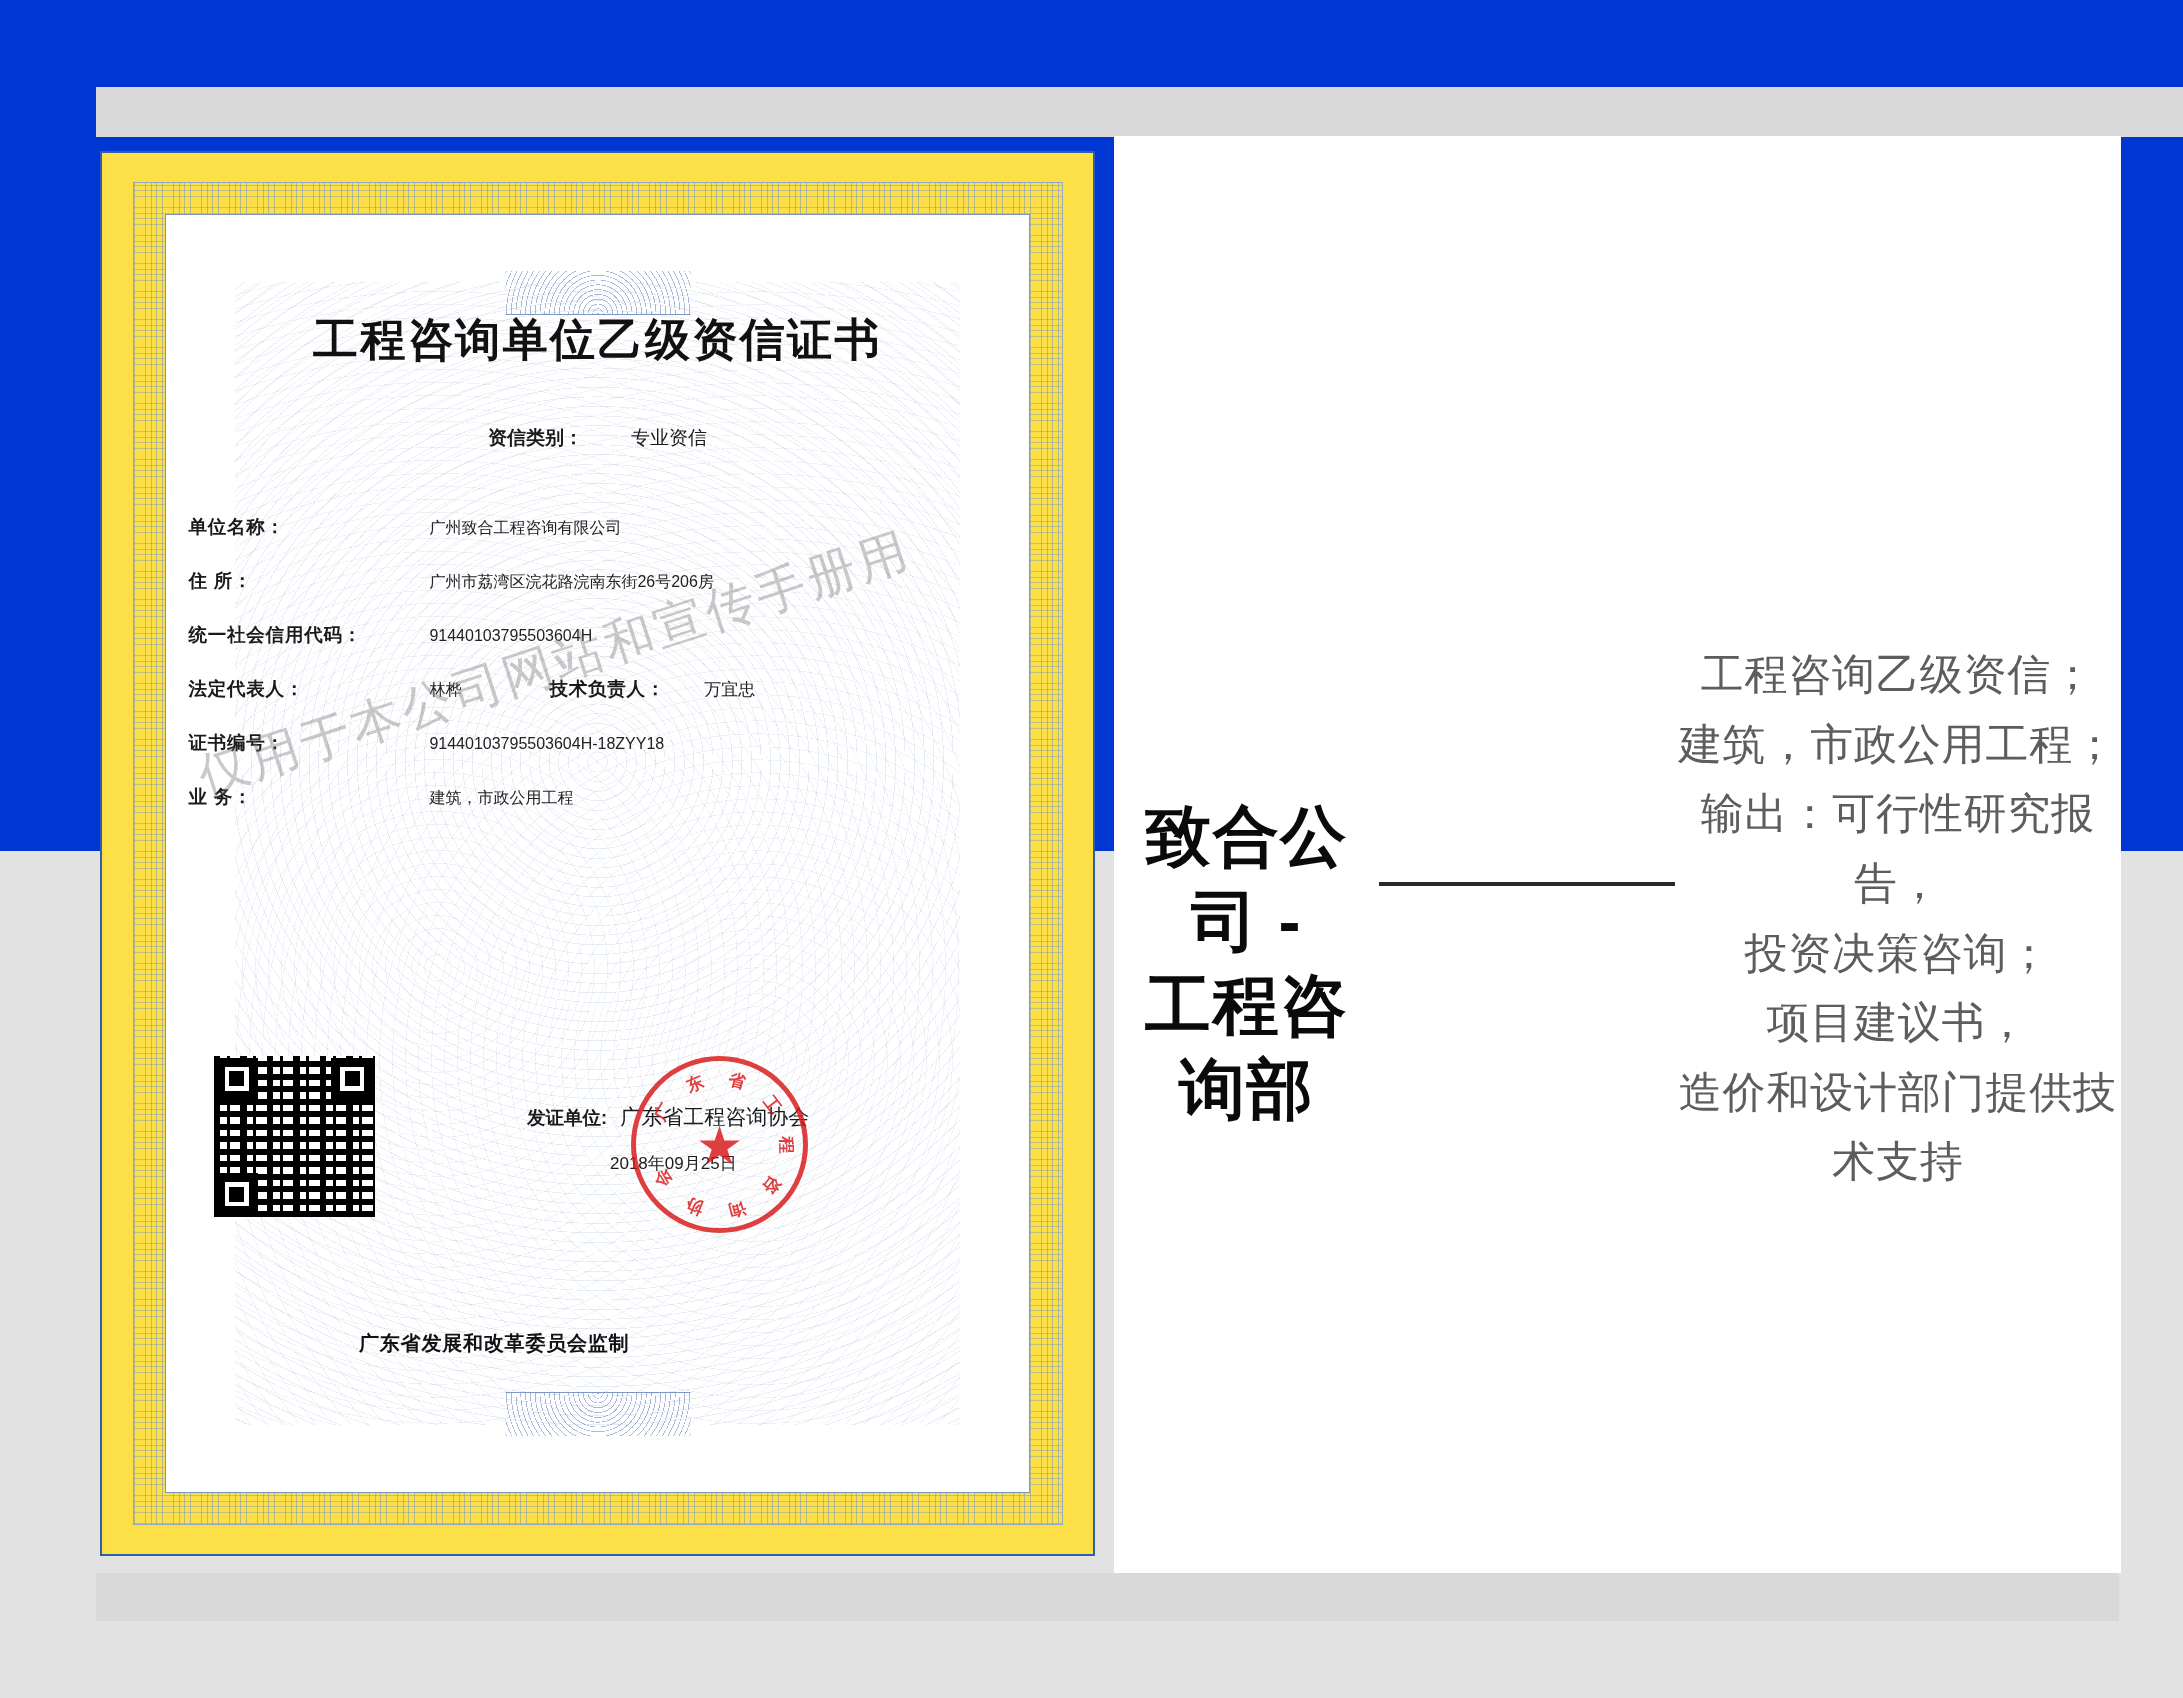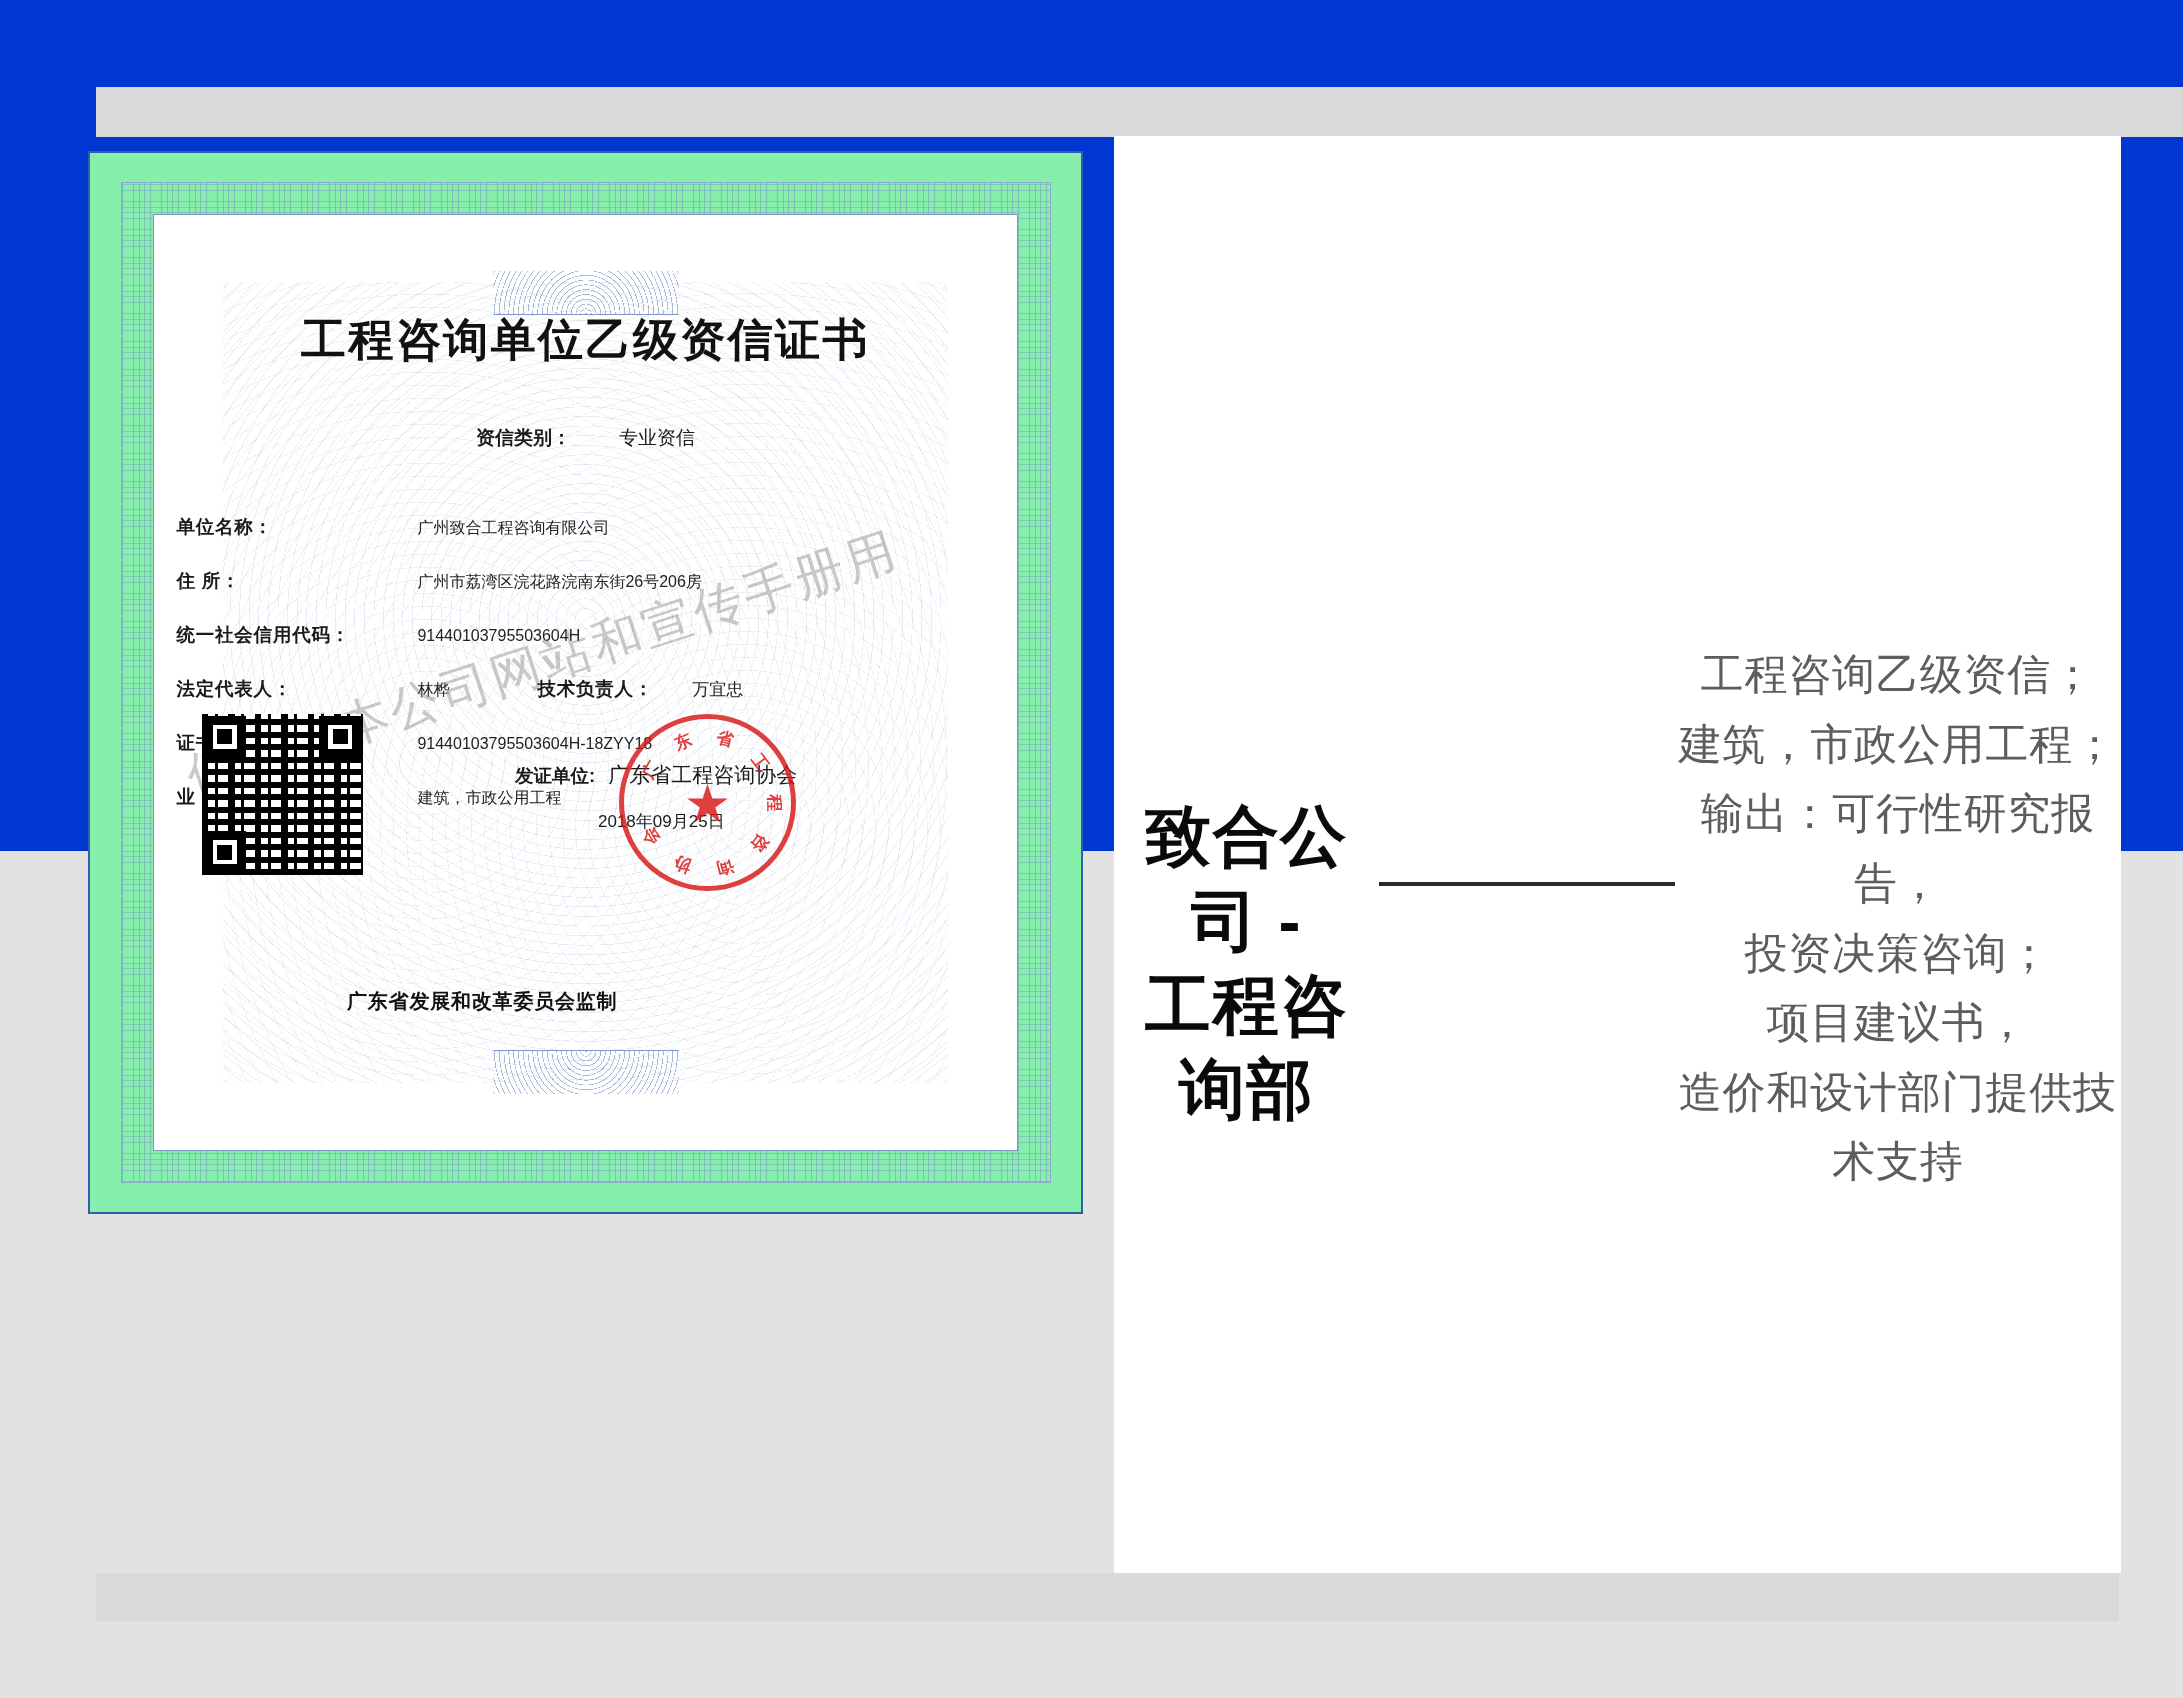--- a/index.html
+++ b/index.html
@@ -43,23 +43,23 @@
   .bg-grey-bottom-strip {
     position: absolute;
     left: 96px; top: 1573px;
     width: 2023px; height: 48px;
     background: #d9d9d9;
   }
 
   
   .cert-panel {
     position: absolute;
-    left: 88px; top: 151px;
-    width: 995px; height: 1063px;
-    background: #86efac;
+    left: 100px; top: 151px;
+    width: 995px; height: 1405px;
+    background: #fde047;
     border: 2.4px solid #2f5fa8;
     box-sizing: border-box;
     overflow: hidden;
   }
 
   
   .cert-border-outer {
     position: absolute;
     left: 30.5px; top: 29px;
     right: 30.5px; bottom: 29px;

